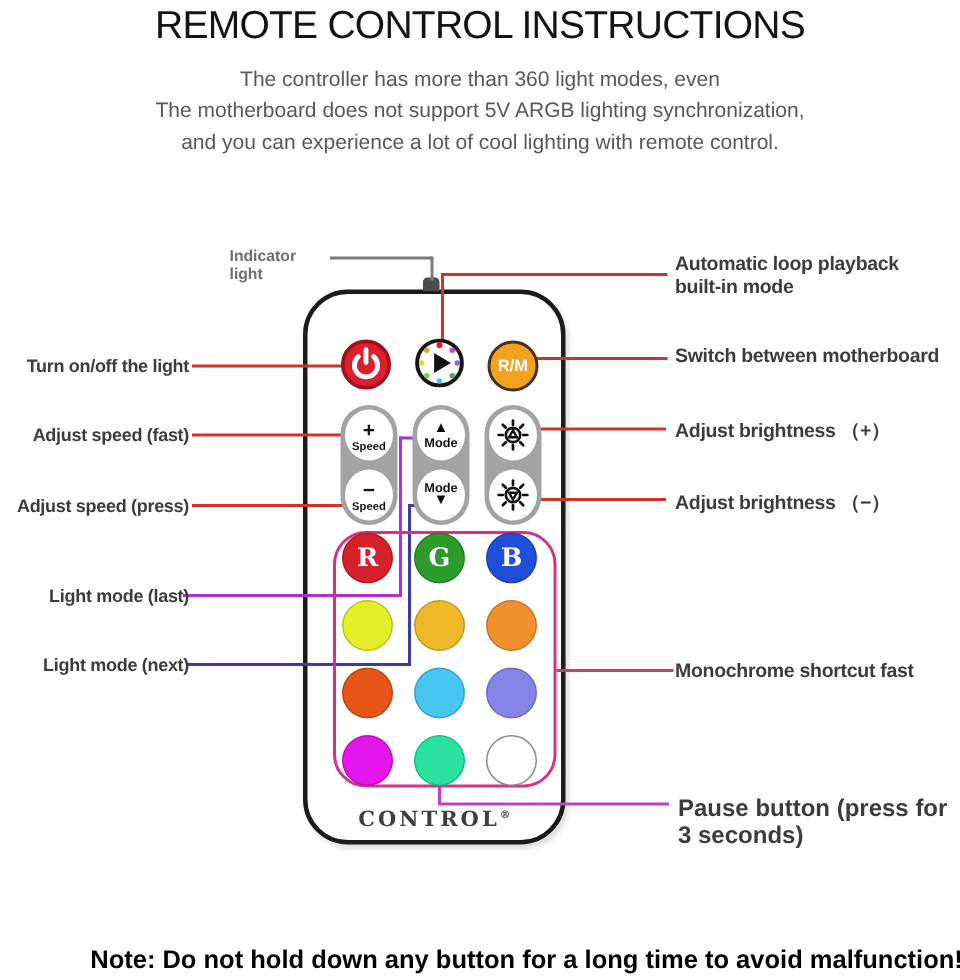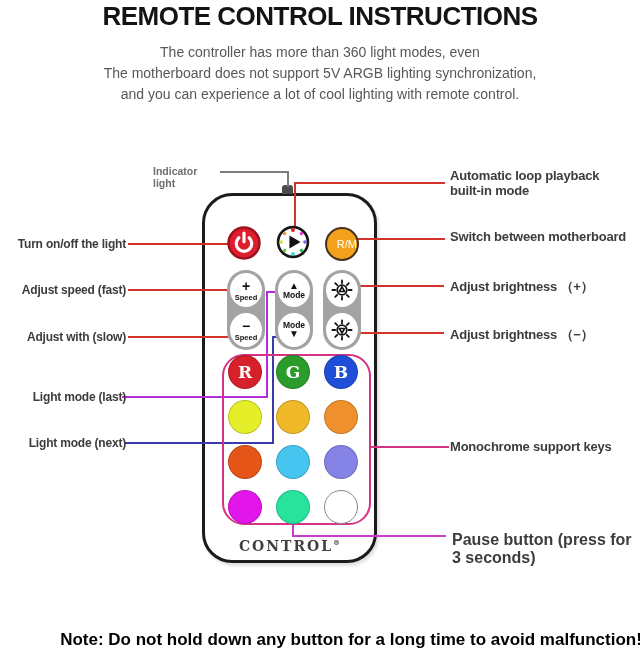--- a/index.html
+++ b/index.html
@@ -1,37 +1,37 @@
 <!DOCTYPE html>
 <html><head>
 <meta charset="utf-8">
 <style>
   html,body{margin:0;padding:0;background:#fff;}
   #stage{position:relative;width:640px;height:653px;background:#ffffff;overflow:hidden;
          font-family:"Liberation Sans",sans-serif;}
   .abs{position:absolute;}
 
   
-  .title{left:0;top:1px;width:640px;text-align:center;font-size:26px;font-weight:bold;
+  .title{left:0;top:1px;width:640px;text-align:center;font-size:26px;font-weight:normal;
          color:#141414;letter-spacing:-0.5px;}
   .sub{left:0;width:640px;text-align:center;font-size:14px;color:#585858;}
 
   
   .remote{left:202px;top:193px;width:169px;height:364px;background:#fff;border:3px solid #1b1b1b;
           border-radius:30px;z-index:1;box-shadow:2px 3px 3px rgba(0,0,0,0.12);}
   .nub{left:282px;top:185px;width:11px;height:9px;background:#4c4c4c;border-radius:3px 3px 0 0;z-index:2;}
 
   
   .line{z-index:4;}
   .h{height:2px;} .v{width:2px;}
 
   
   .rbtn{width:34px;height:34px;border-radius:50%;z-index:5;}
   .rm{background:#f2a21f;border:2.5px solid #47321d;box-sizing:border-box;display:flex;
-      align-items:center;justify-content:flex-end;color:#fff;font-weight:normal;font-size:11px;}
+      align-items:center;justify-content:center;color:#fff;font-weight:bold;font-size:11px;}
 
   
   .pill{top:270px;width:38px;height:80px;background:#a3a3a3;border-radius:19px;z-index:5;}
   .oval{position:absolute;left:3px;width:32px;height:34px;background:#fff;border-radius:50%;
         display:flex;flex-direction:column;align-items:center;justify-content:center;line-height:1;}
   .oval .big{font-size:14px;font-weight:bold;color:#111;}
   .oval .small{font-size:7.5px;font-weight:bold;color:#111;margin-top:1px;}
   .oval .arrow{font-size:10px;color:#111;}
   .oval .mword{font-size:8.5px;font-weight:bold;color:#111;}
 
@@ -203,30 +203,30 @@
     </div>
 
   <div class="abs brand">
     <span>CONTROL</span><sup>®</sup>
   </div>
 
   <div class="abs ind-label">Indicator light</div>
 
   <div class="abs llabel" style="top:237px">Turn on/off the light</div>
   <div class="abs llabel" style="top:283px">Adjust speed (fast)</div>
-  <div class="abs llabel" style="top:330px">Adjust with (slow)</div>
+  <div class="abs llabel" style="top:330px">Adjust speed (press)</div>
   <div class="abs llabel" style="top:390px">Light mode (last)</div>
   <div class="abs rlabel" style="top:169px">
     <div>Automatic loop playback</div>
     <div>built-in mode</div>
   </div>
 
   <div class="abs llabel" style="top:436px">Light mode (next)</div>
   <div class="abs rlabel" style="top:230px">
     <div>Switch between motherboard</div>
   </div>
   <div class="abs rlabel" style="top:280px">Adjust brightness （+）</div>
   <div class="abs rlabel" style="top:328px">Adjust brightness （−）</div>
-  <div class="abs rlabel" style="top:440px">Monochrome support keys</div>
+  <div class="abs rlabel" style="top:440px">Monochrome shortcut fast</div>
   <div class="abs plabel" style="top:531px">Pause button (press for 3 seconds)</div>
 
   <div class="abs note" style="color: #000000; padding-left: 31px;">Note: Do not hold down any button for a long time to avoid malfunction!</div>
 </div>
 
 </body></html>

